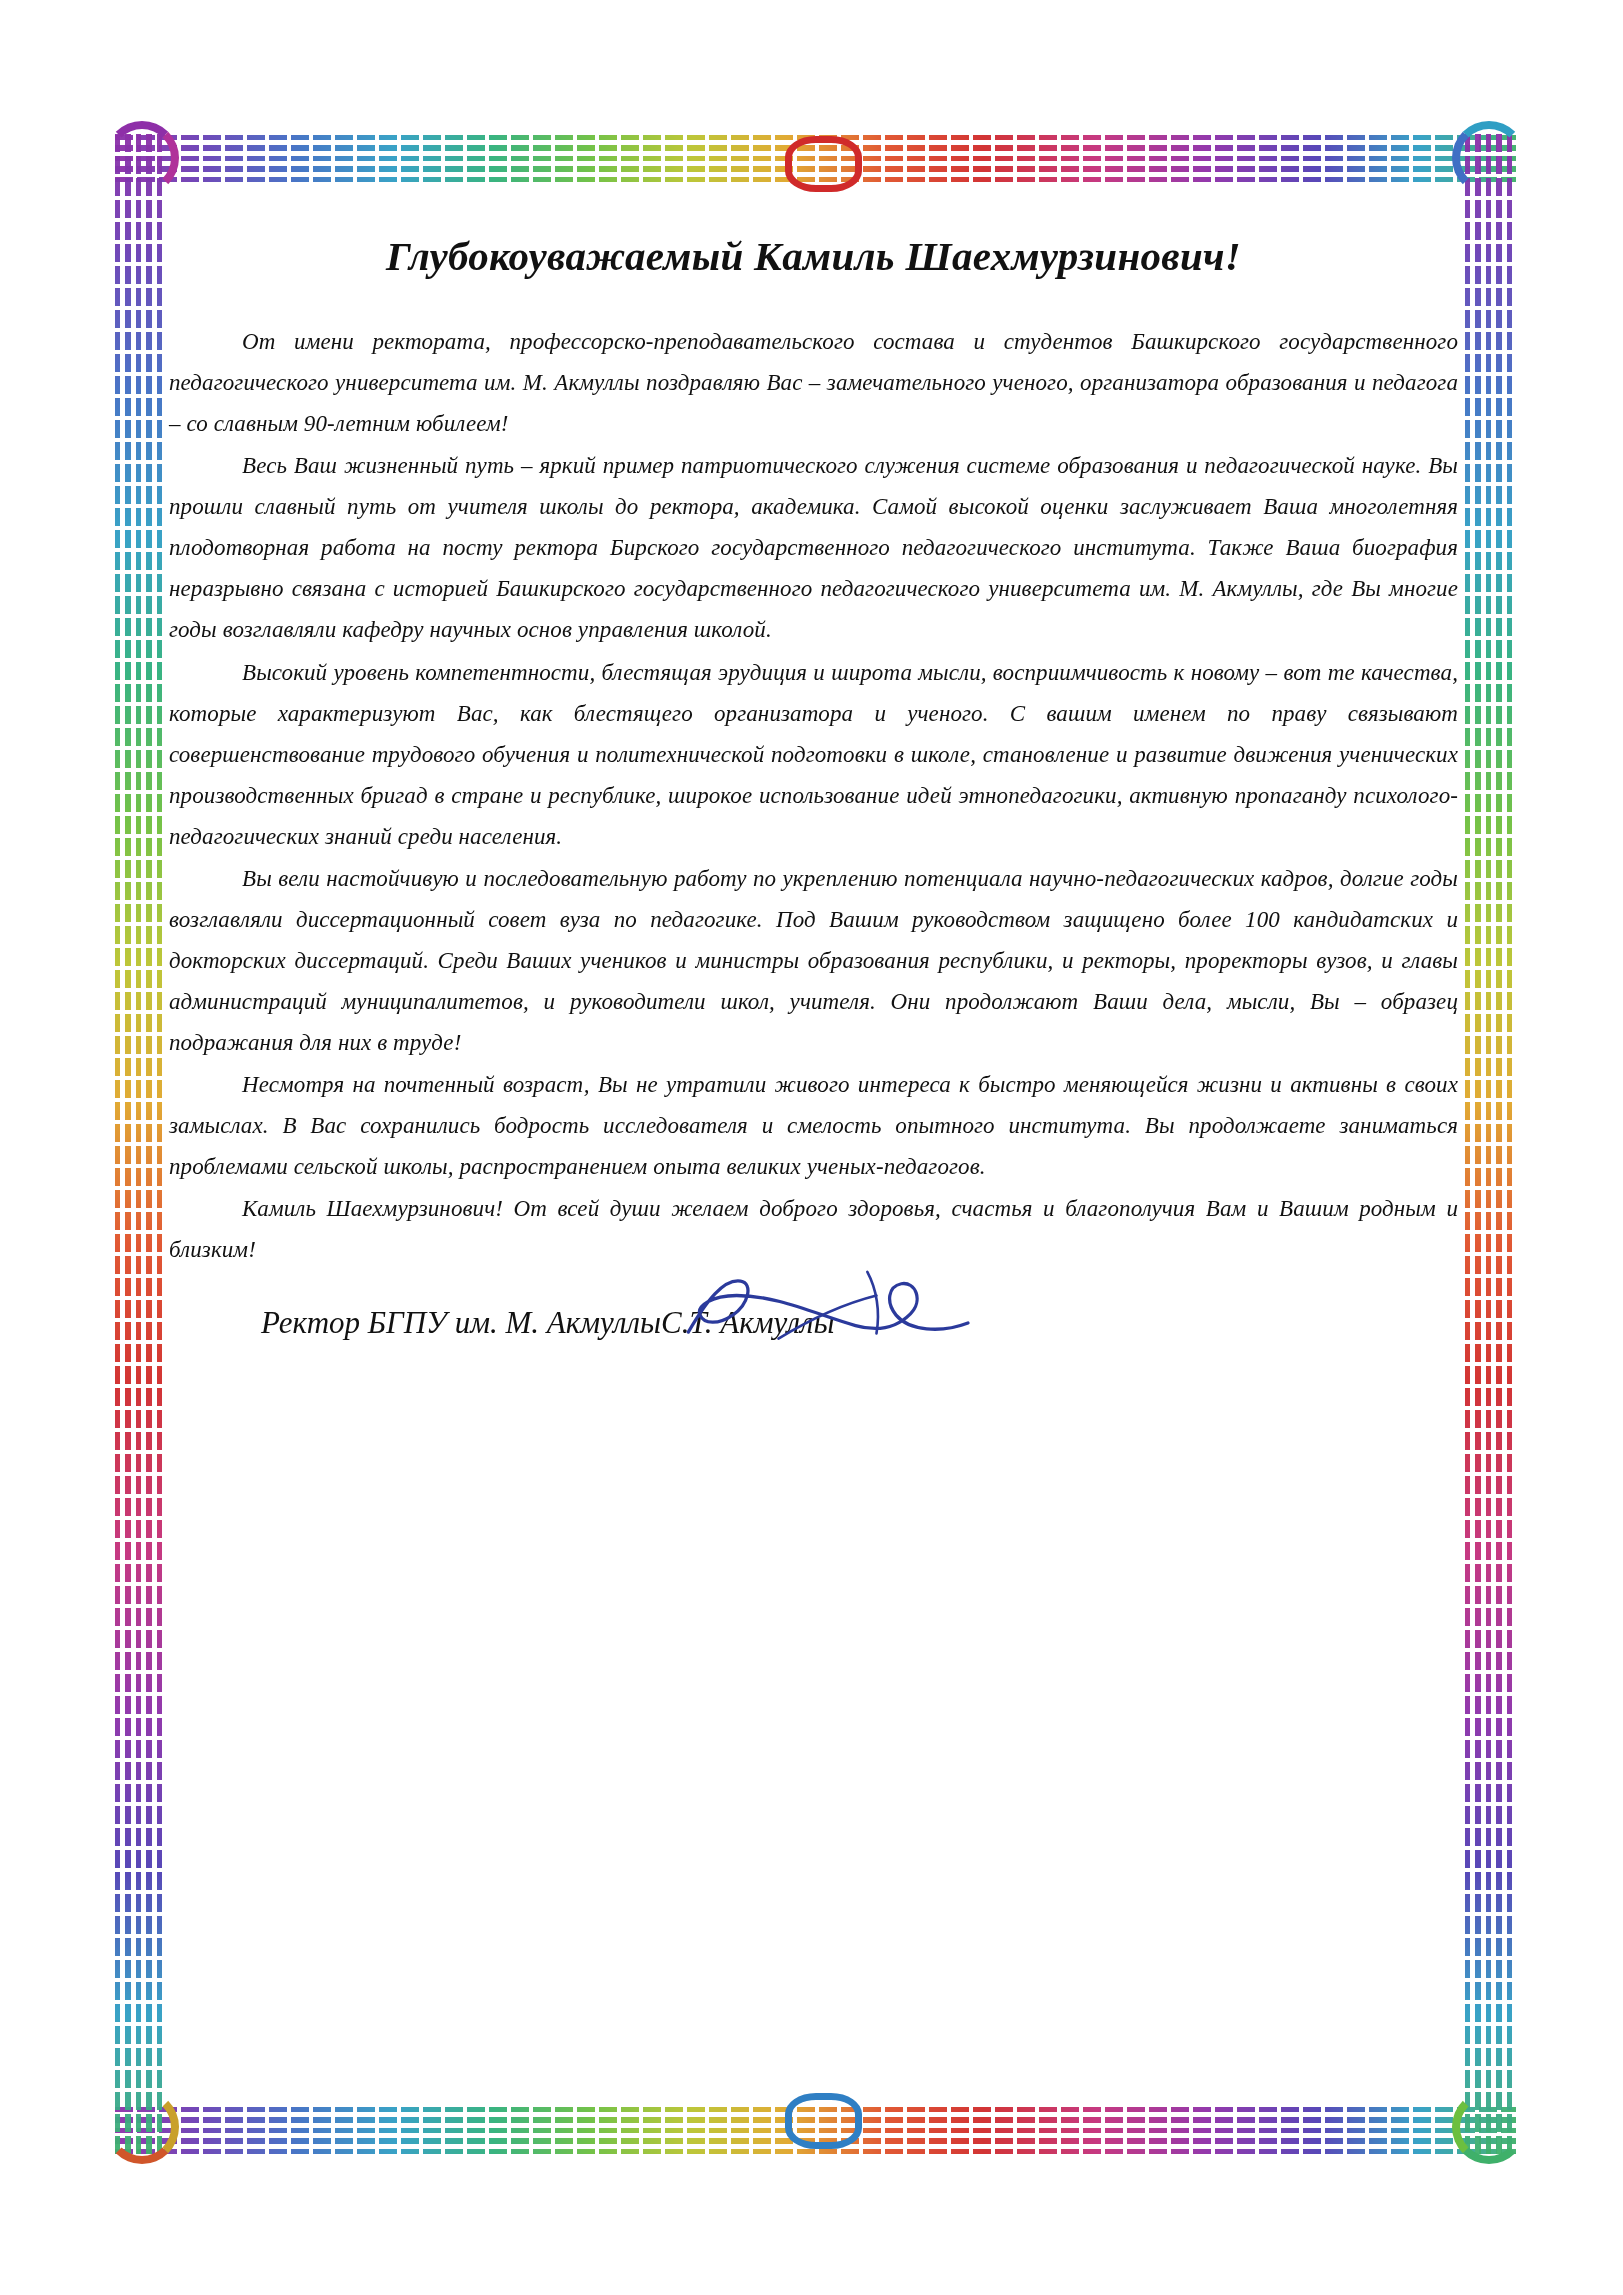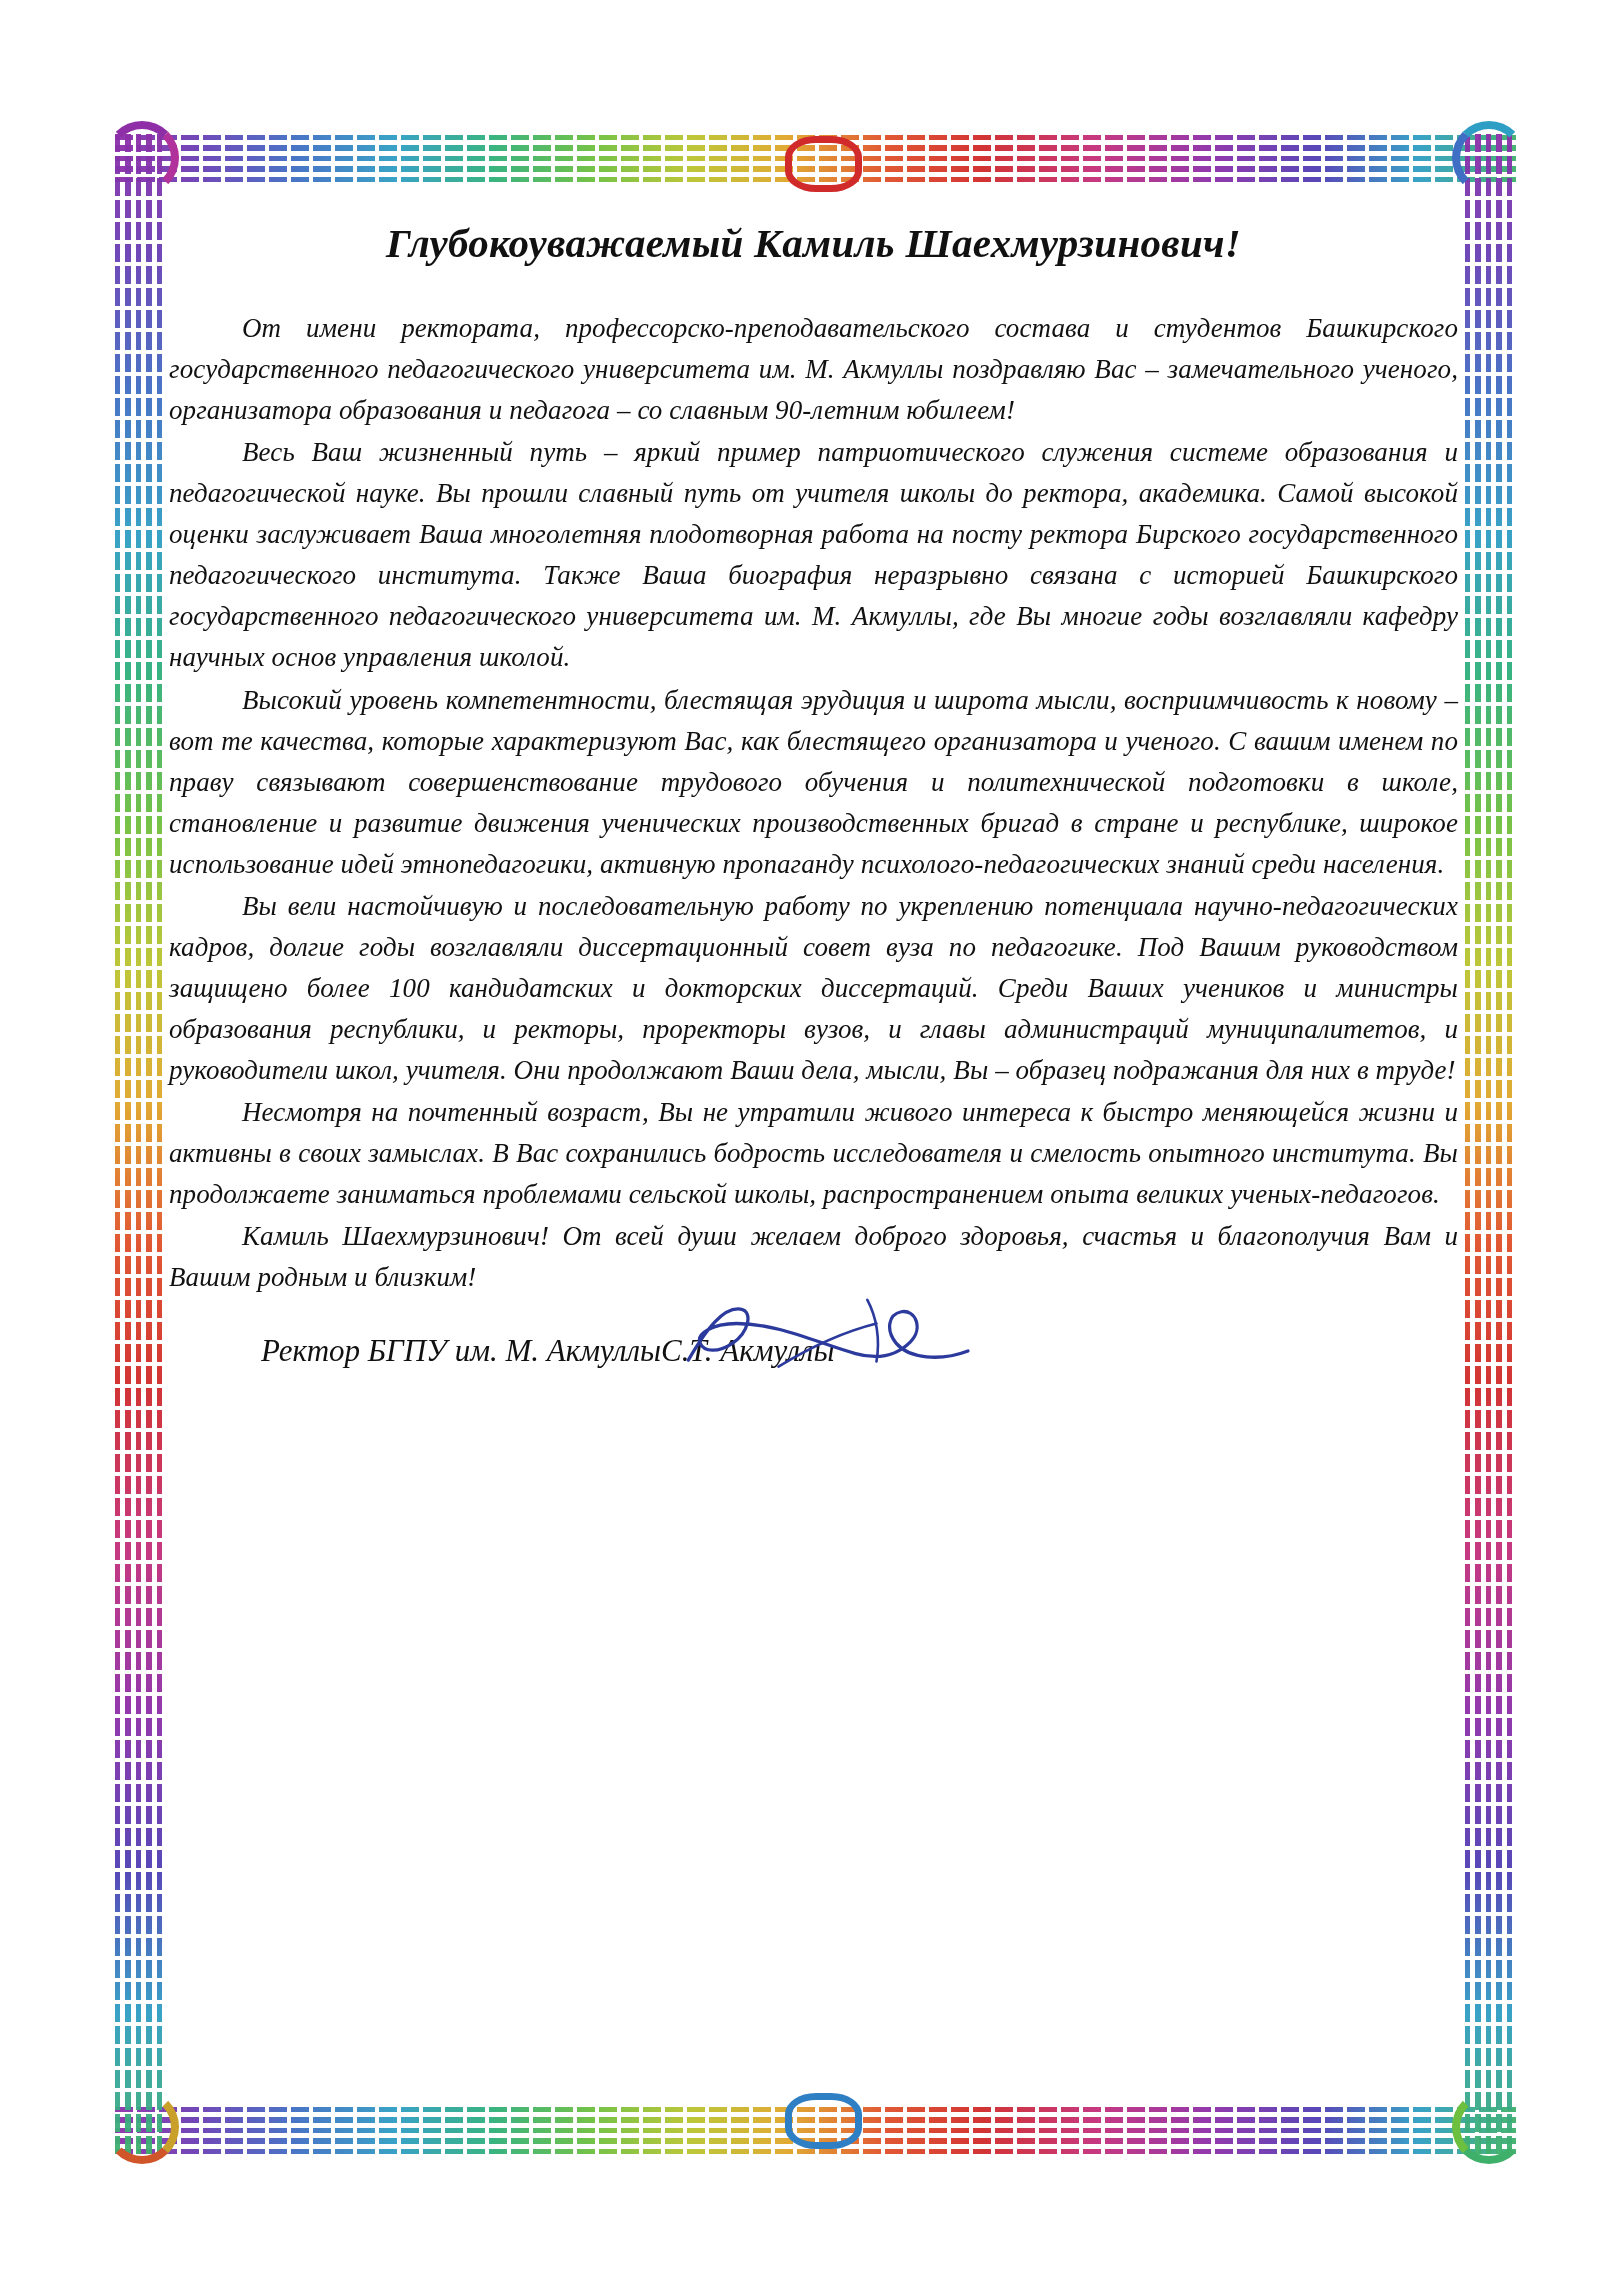--- a/index.html
+++ b/index.html
@@ -133,40 +133,40 @@
     border: 7.2px solid #d02a2a;
     border-radius: 31px / 21px;
     transform: rotate(0deg);
   }
   .medallion.b { top: auto; bottom: 4.6px; border-color: #2f7fc4; }
 
   
   .content {
     position: absolute;
     left: 169px;
-    top: 219px;
+    top: 232px;
     width: 1289px;
     box-sizing: border-box;
   }
 
   .salutation {
     font-family: "Liberation Serif", serif;
     font-style: italic;
     font-weight: bold;
     font-size: 41px;
     text-align: center;
     color: #111111;
     letter-spacing: 0.3px;
     margin: 0 0 41px 0;
   }
 
   .body-text p {
     font-family: "Liberation Serif", serif;
     font-style: italic;
-    font-size: 27px;
+    font-size: 23px;
     line-height: 41px;
     color: #111111;
     text-align: justify;
     text-indent: 73px;
     margin: 0 0 1.3px 0;
     letter-spacing: 0.1px;
   }
 
   .signature-row {
     position: relative;

